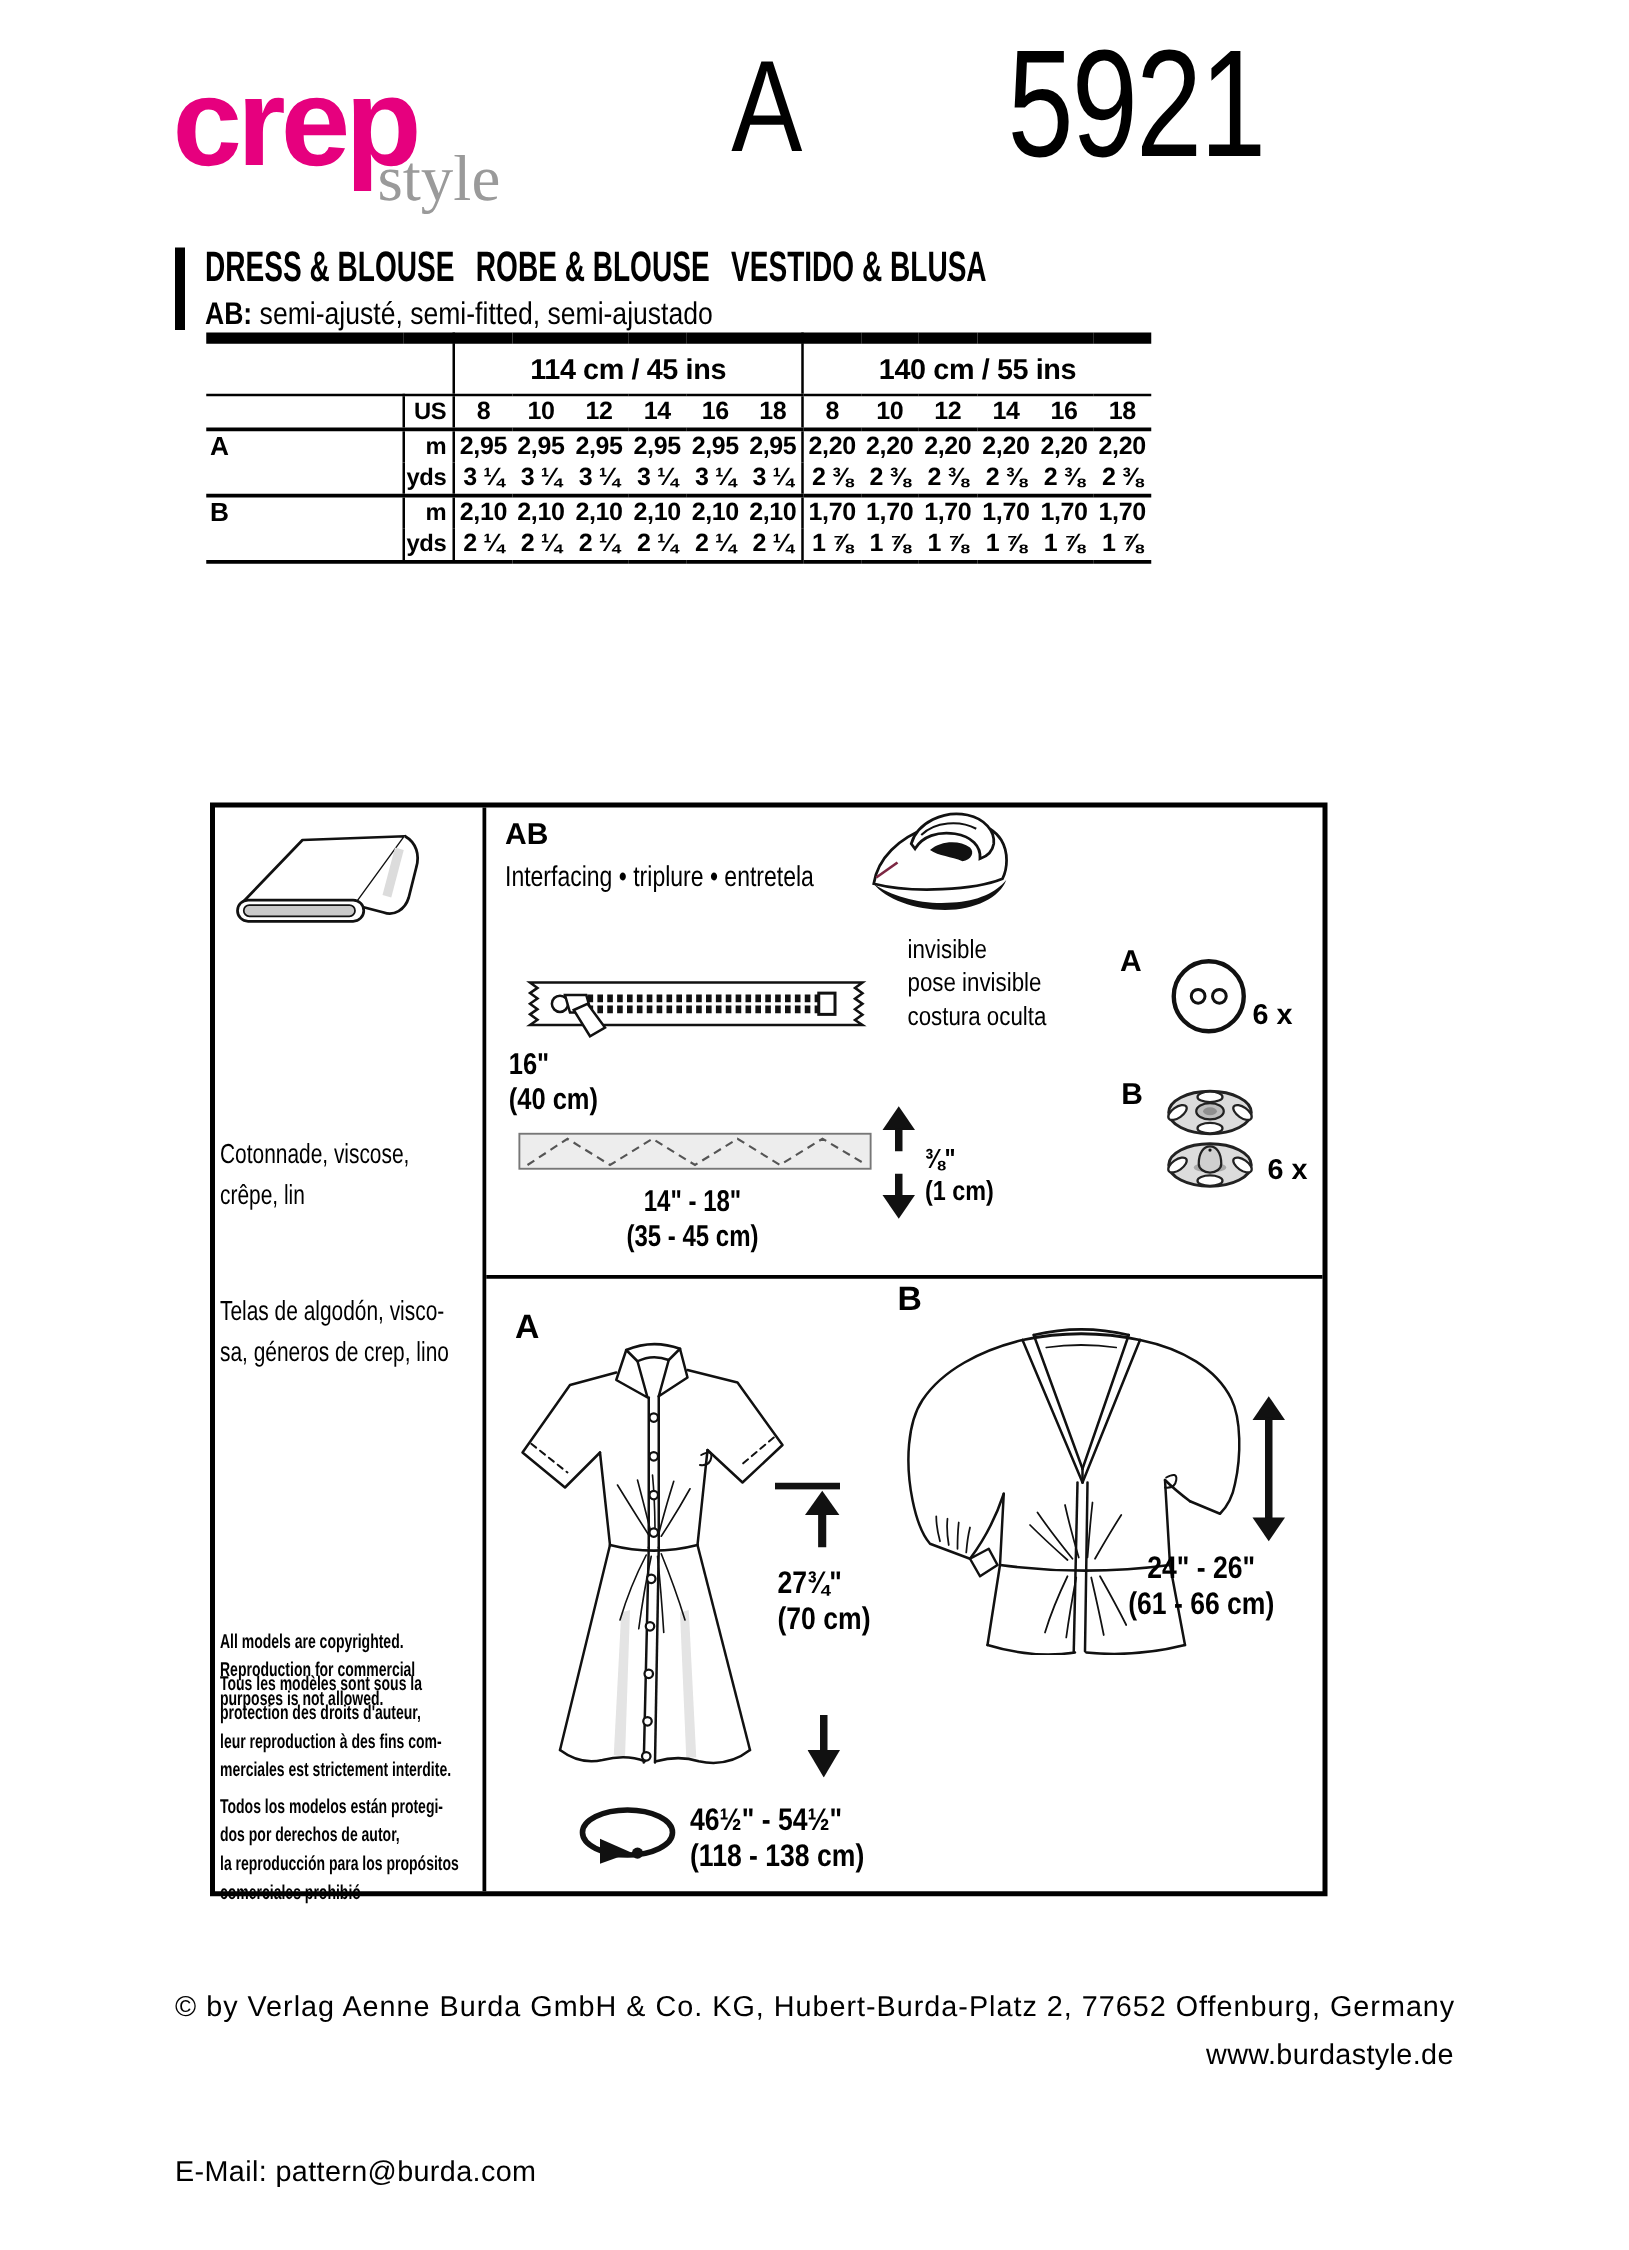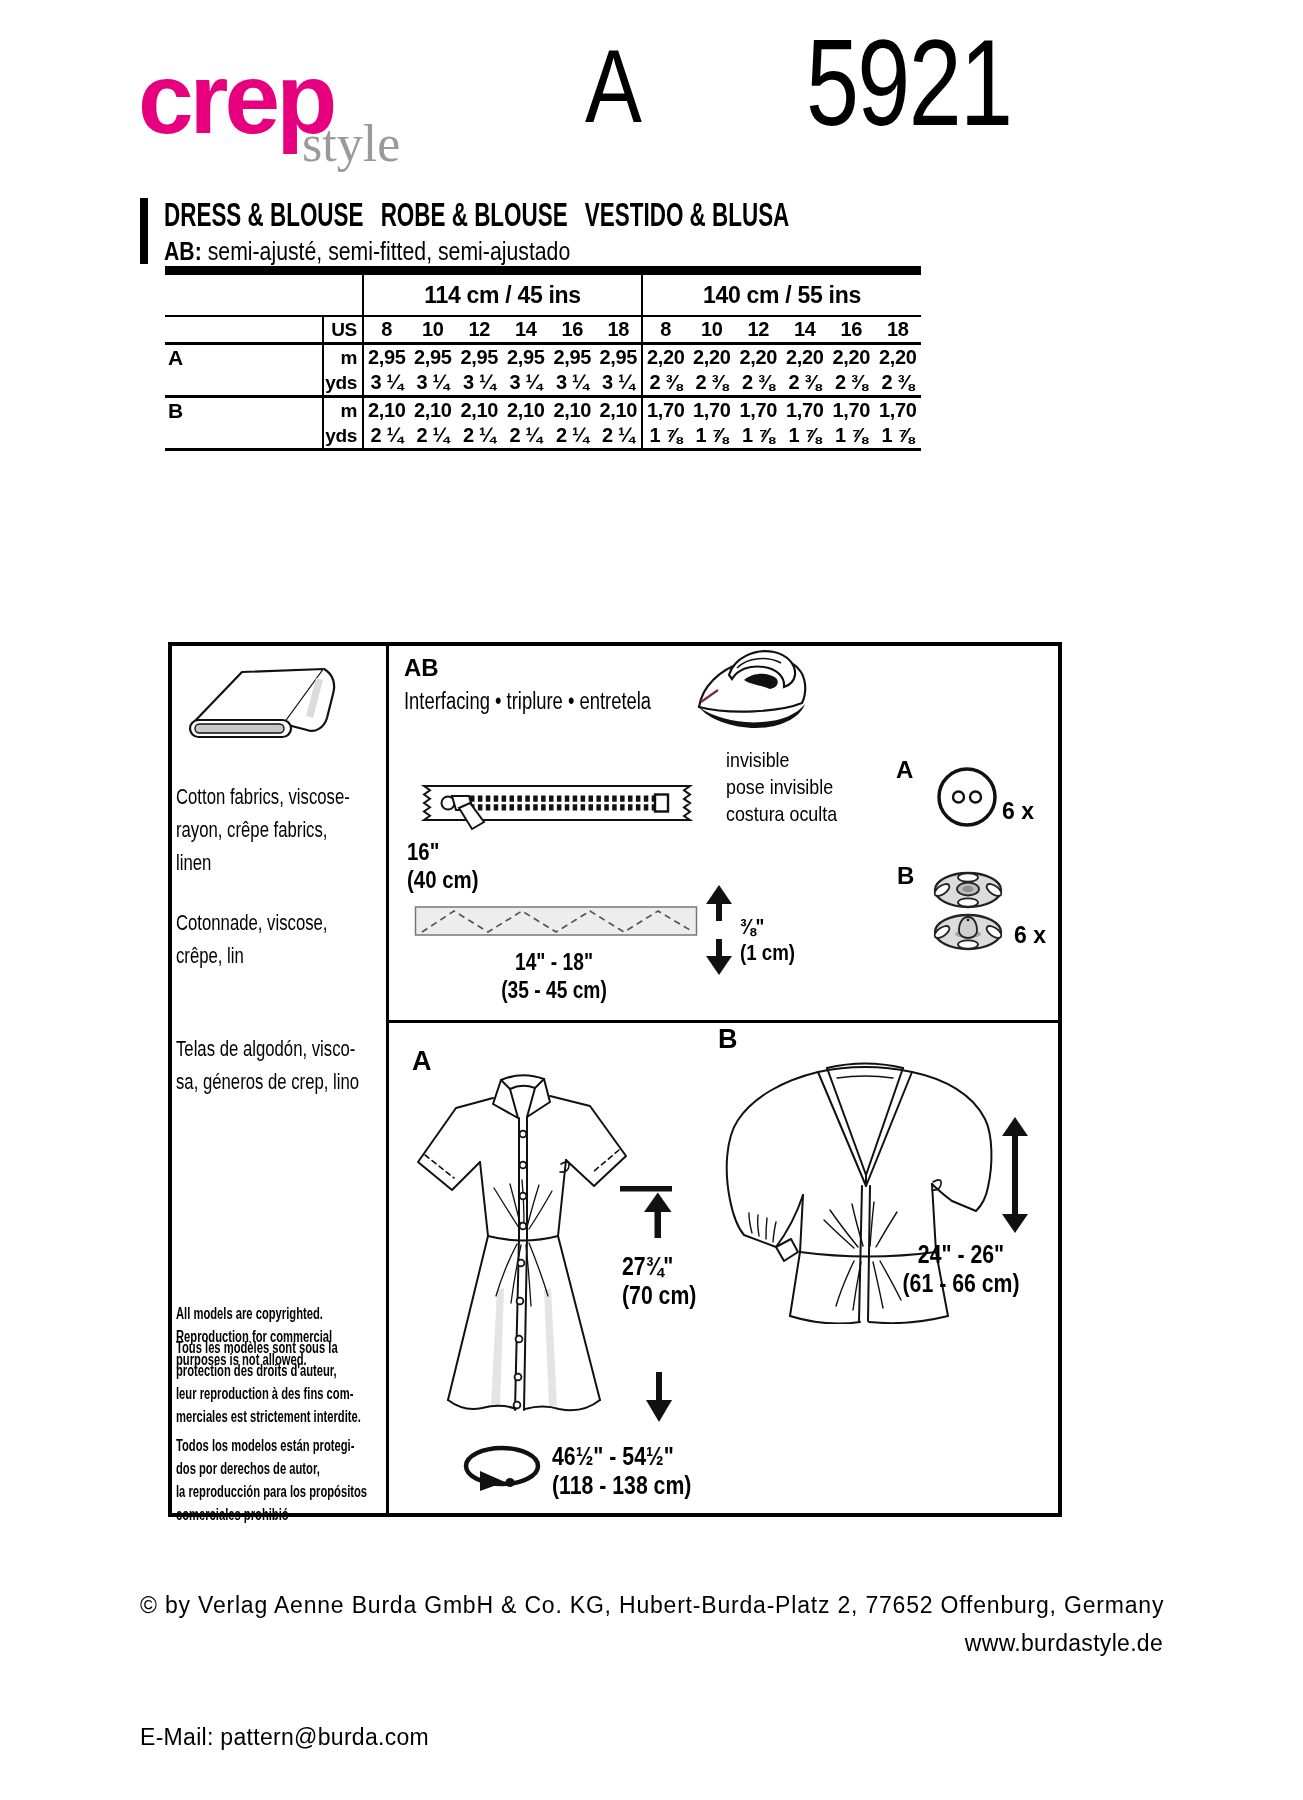--- a/index.html
+++ b/index.html
@@ -188,25 +188,20 @@
   <div class="abs hdiv"></div>
 
   <svg class="abs" style="left:184px;top:656px;" width="160" height="92" viewBox="0 0 160 92">
     <polygon points="10,66 58,16 140,13 100,68" fill="#fff" stroke="#111" stroke-width="2.2" stroke-linejoin="round"></polygon>
     <path d="M140 13 C149 18 152 28 149 38 L143 62 C140 72 131 77 123 74 L100 68" fill="#fff" stroke="#111" stroke-width="2.2"></path>
     <polygon points="132,22 139,24 129,62 122,60" fill="#dcdcdc"></polygon>
     <rect x="6" y="64" width="101" height="17" rx="8.5" fill="#fff" stroke="#111" stroke-width="2.2"></rect>
     <rect x="11" y="68" width="89" height="9" rx="4.5" fill="#c9c9c9" stroke="#111" stroke-width="1.4"></rect>
   </svg>
 
-  <div class="abs" style="left:176px;top:780px;">
-    <div class="cond sx76 fab wrap" style="width:270px;">Cotton fabrics, viscose-
-rayon, crêpe fabrics,
-linen</div>
-  </div>
   <div class="abs" style="left:176px;top:906px;">
     <div class="cond sx76 fab wrap" style="width:270px;">Cotonnade, viscose,
 crêpe, lin</div>
   </div>
   <div class="abs" style="left:176px;top:1032px;">
     <div class="cond sx76 fab wrap" style="width:270px;">Telas de algodón, visco-
 sa, géneros de crep, lino</div>
   </div>
 
   <div class="abs" style="left:176px;top:1302px;">

